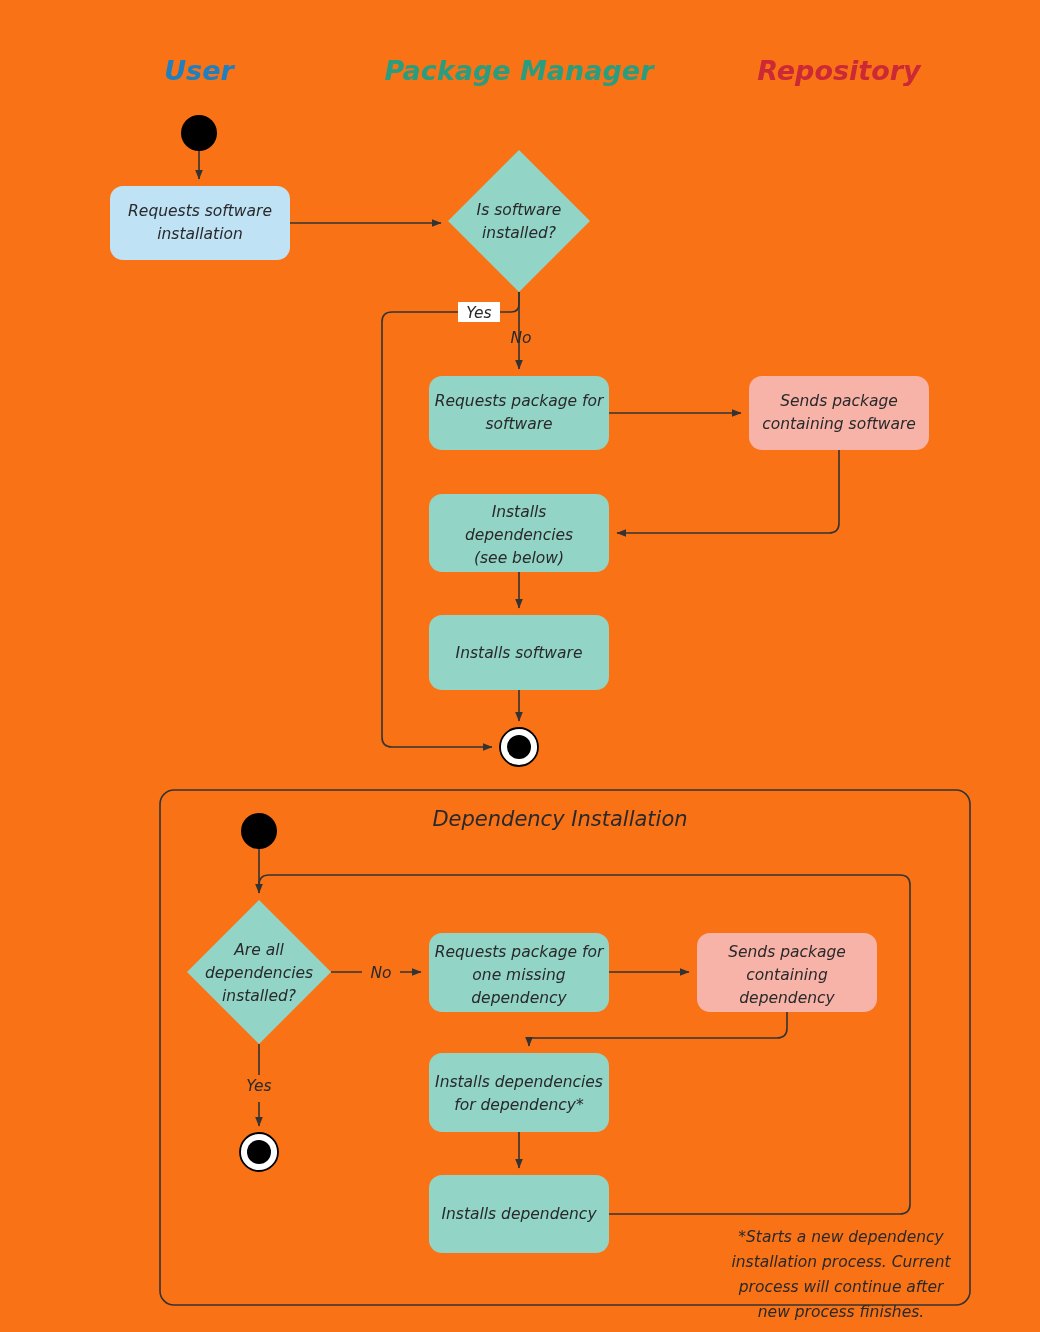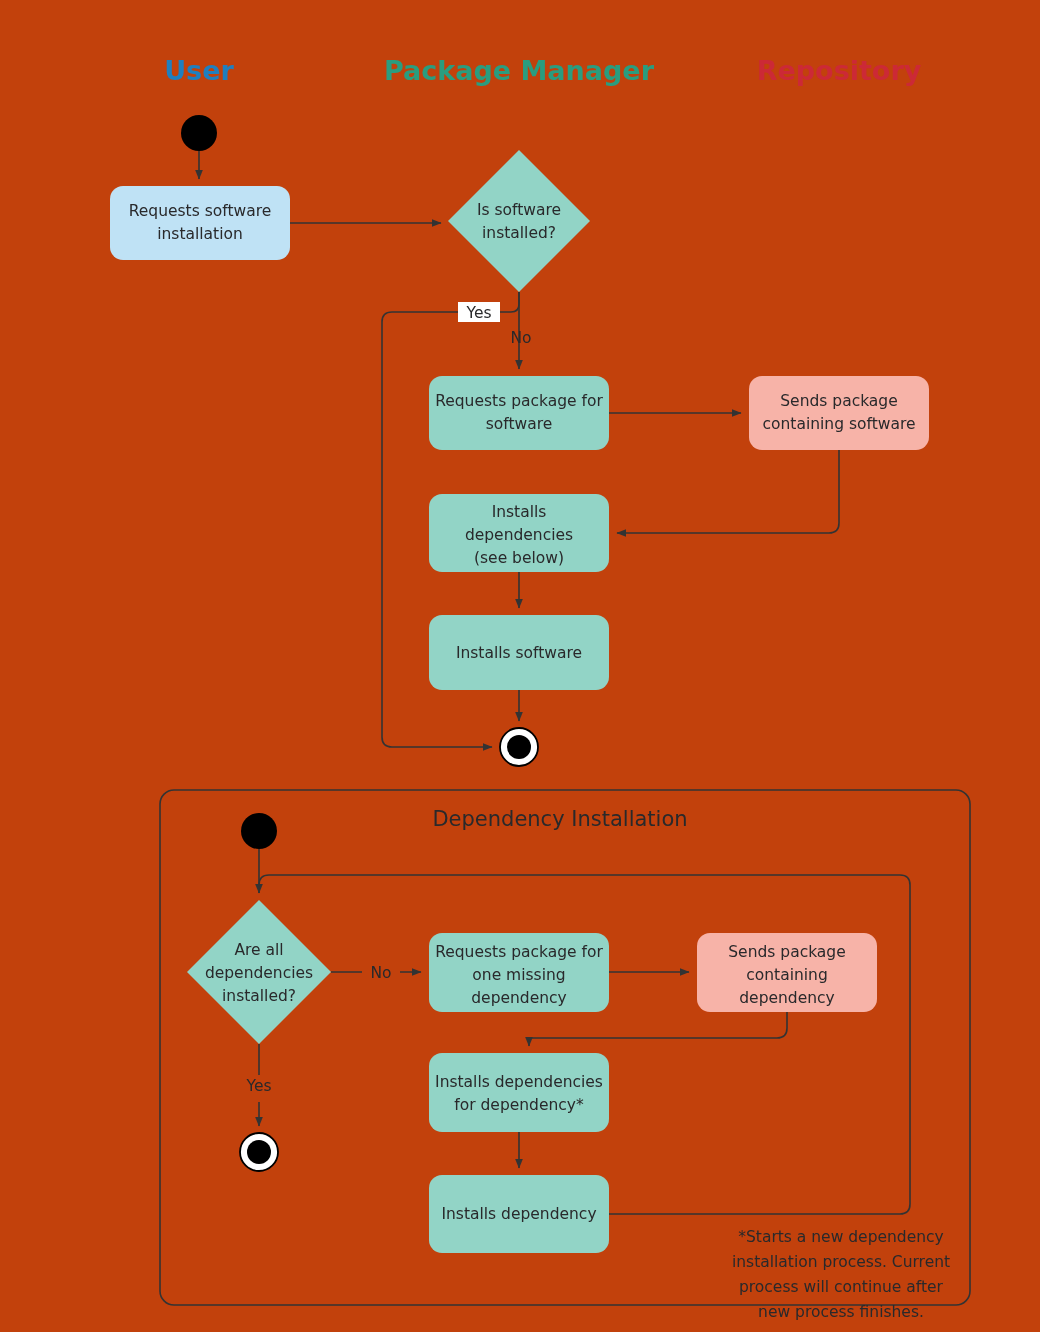--- a/index.html
+++ b/index.html
@@ -7,22 +7,23 @@
     padding: 0;
     background: #ffffff;
   }
   body {
     font-family: "DejaVu Sans", sans-serif;
   }
   #canvas {
     position: relative;
     width: 1040px;
     height: 1332px;
-    background: #c2410c;
+    background: #f97316;
     overflow: hidden;
+    font-style: italic;
   }
   svg.diagram {
     position: absolute;
     top: 0;
     left: 0;
     width: 1040px;
     height: 1332px;
   }
   .swimlane-title {
     font-family: "DejaVu Sans", sans-serif;

